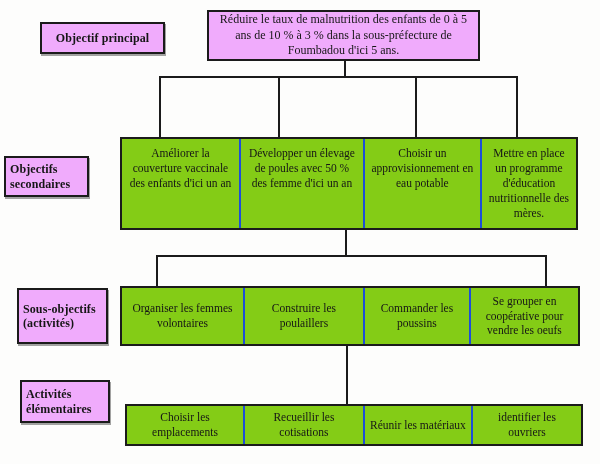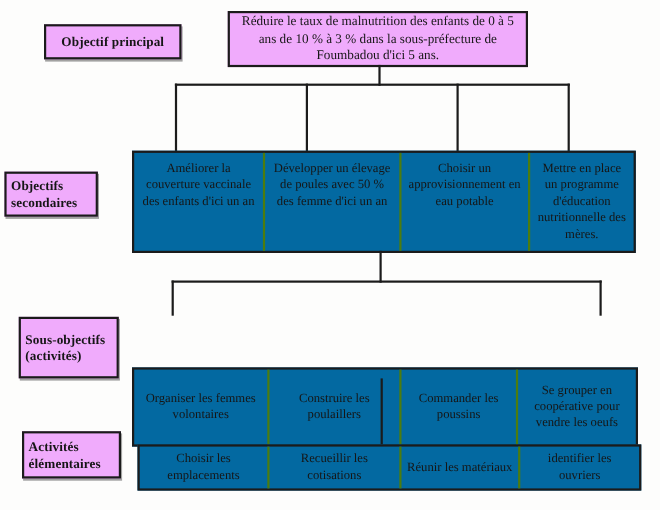--- a/index.html
+++ b/index.html
@@ -33,25 +33,25 @@
     font-size:12px;
     line-height:1.3;
     display:flex;align-items:center;justify-content:center;
     text-align:center;
     padding:2px 8px;
   }
   .row{
     position:absolute;
     display:grid;
     border:2px solid #1b1b1b;
-    background:#0369a1;
+    background:#84cc16;
     box-sizing:border-box;
   }
   .cell{
-    border-left:2px solid #4d7c0f;
+    border-left:2px solid #1d4ed8;
     box-sizing:border-box;
     text-align:center;
     font-size:11.5px;
     line-height:1.3;
     padding:7px 5px 0 5px;
   }
   .cell:first-child{border-left:none;}
   .vcenter .cell{
     display:flex;align-items:center;justify-content:center;
     padding:2px 5px;
@@ -65,21 +65,21 @@
 <body>
 
 <div id="canvas">
 
   <div class="box label-box" style="left:40px;top:22px;width:125px;height:27px;">Objectif principal</div>
 
   <div class="box label-box" style="left:4px;top:156px;width:85px;height:41px;">Objectifs secondaires</div>
 
   <div class="box label-box" style="left:17px;top:288px;width:91px;height:56px;">Sous-objectifs (activités)</div>
 
-  <div class="box label-box" style="left:20px;top:392px;width:90px;height:43px;">Activités élémentaires</div>
+  <div class="box label-box" style="left:20px;top:380px;width:90px;height:43px;">Activités élémentaires</div>
 
   <div class="box main-box" style="left:207px;top:10px;width:273px;height:51px;">Réduire le taux de malnutrition des enfants de 0 à 5 ans de 10 % à 3 % dans la sous-préfecture de Foumbadou d'ici 5 ans.</div>
 
   <div class="line" style="left:344px;top:59px;width:2px;height:19px;"></div>
   <div class="line" style="left:159px;top:76px;width:359px;height:2px;"></div>
   <div class="line" style="left:159px;top:76px;width:2px;height:62px;"></div>
   <div class="line" style="left:278px;top:76px;width:2px;height:62px;"></div>
   <div class="line" style="left:415px;top:76px;width:2px;height:62px;"></div>
   <div class="line" style="left:516px;top:76px;width:2px;height:62px;"></div>
 
@@ -88,21 +88,21 @@
     <div class="cell">Développer un élevage de poules avec 50 % des femme d'ici un an</div>
     <div class="cell">Choisir un approvisionnement en eau potable</div>
     <div class="cell">Mettre en place un programme d'éducation nutritionnelle des mères.</div>
   </div>
 
   <div class="line" style="left:345px;top:228px;width:2px;height:29px;"></div>
   <div class="line" style="left:156px;top:255px;width:391px;height:2px;"></div>
   <div class="line" style="left:156px;top:255px;width:2px;height:32px;"></div>
   <div class="line" style="left:545px;top:255px;width:2px;height:32px;"></div>
 
-  <div class="row vcenter" style="left:120px;top:286px;width:460px;height:72px;grid-template-columns:122fr 121fr 107fr 110fr;margin-top:48px;">
+  <div class="row vcenter" style="left:120px;top:286px;width:460px;height:60px;grid-template-columns:122fr 121fr 107fr 110fr;">
     <div class="cell">Organiser les femmes volontaires</div>
     <div class="cell">Construire les poulaillers</div>
     <div class="cell">Commander les poussins</div>
     <div class="cell">Se grouper en coopérative pour vendre les oeufs</div>
   </div>
 
   <div class="line" style="left:346px;top:344px;width:2px;height:61px;"></div>
 
   <div class="row vcenter" style="left:125px;top:404px;width:458px;height:42px;grid-template-columns:117fr 121fr 109fr 111fr;">
     <div class="cell">Choisir les emplacements</div>

